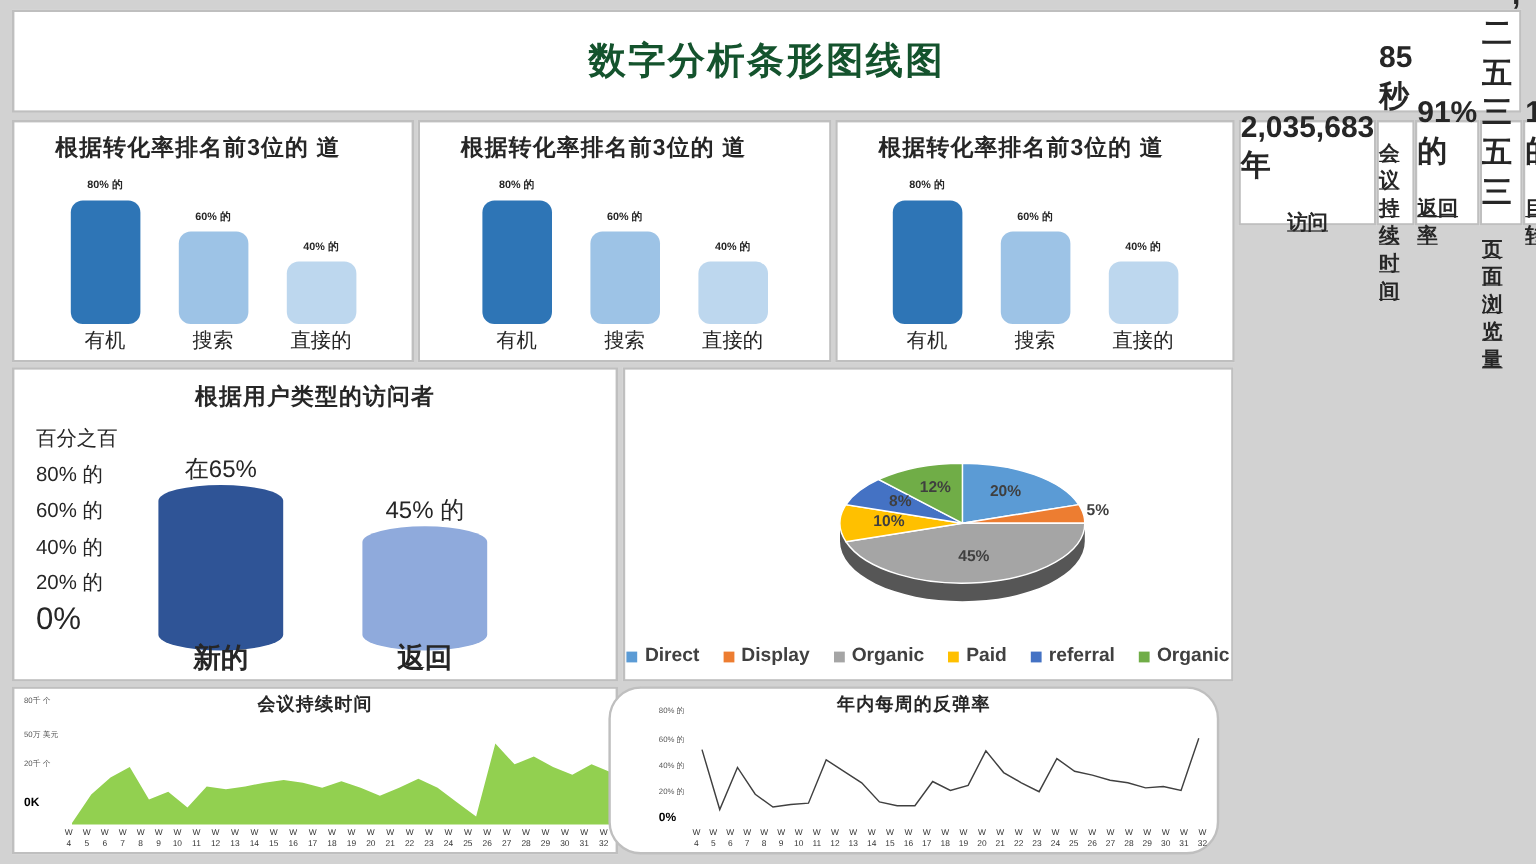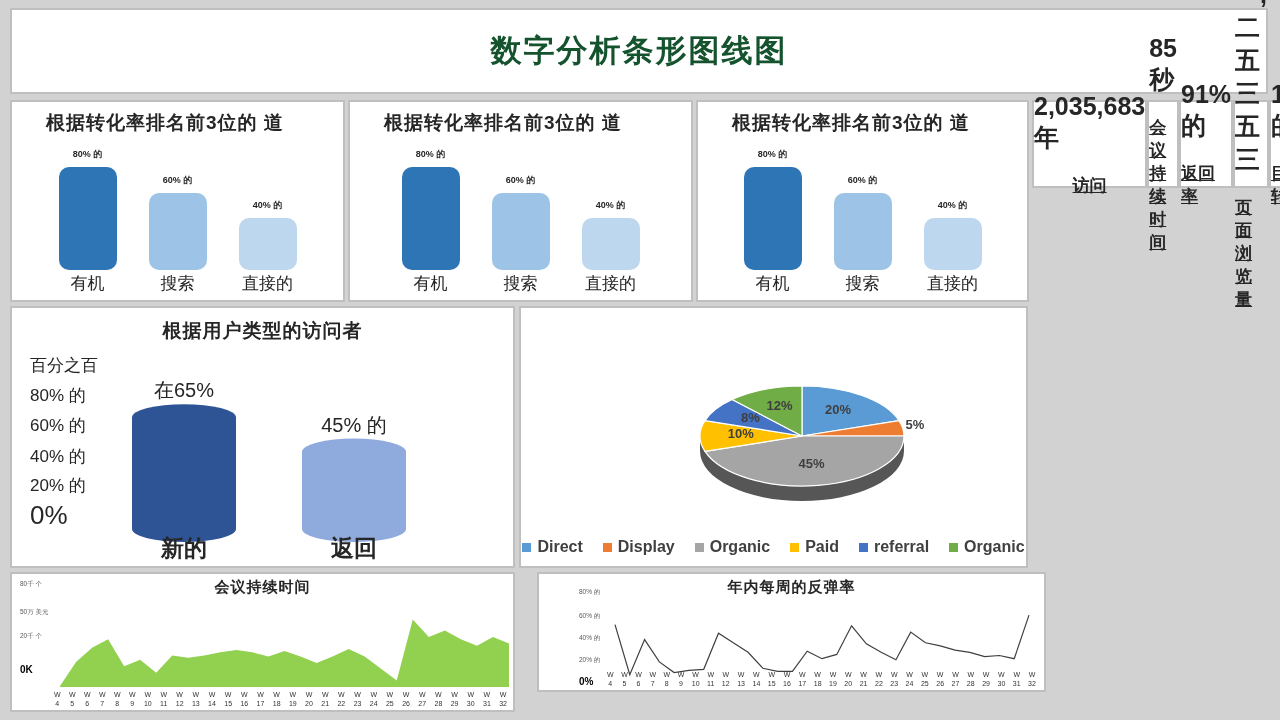--- a/index.html
+++ b/index.html
@@ -41,21 +41,21 @@
   .ylabels-cyl .yl.big { font-size:26px; }
   .cyl-svg { position:absolute; left:100px; top:60px; }
   .pie-svg { position:absolute; left:0; top:18px; }
   .legend { position:absolute; left:0; right:0; bottom:10px; display:flex; justify-content:center; gap:20px; }
   .legend-item { display:flex; align-items:center; gap:6px; }
   .legend-swatch { width:9px; height:9px; display:inline-block; }
   .legend-label { font-size:16px; font-weight:bold; color:#404040; }
 
   
   .bot-left  { left:10px;  top:572px; width:505px; height:140px; }
-  .bot-right { left:537px; top:572px; width:509px; height:120px; }
+  .bot-right { left:507px; top:572px; width:509px; height:140px;border-radius:27px; }
   .small-title { margin-top:4px; text-align:center; font-size:15px; font-weight:bold; letter-spacing:1px; }
   .ylabels-mini .yl { font-size:6.5px; color:#595959; }
   .ylabels-mini .yl.big { font-size:10px; font-weight:bold; color:#000; }
   .yl-area { left:8px; }
   .yl-line { left:40px; }
   .plot-area { position:absolute; left:45px; top:22px; }
   .plot-line { position:absolute; left:72px; top:18px; }
   .xlabels { position:absolute; bottom:2px; display:flex; justify-content:space-between; }
   .xl-area { left:42px; right:6px; }
   .xl-line { left:68px; right:8px; }

